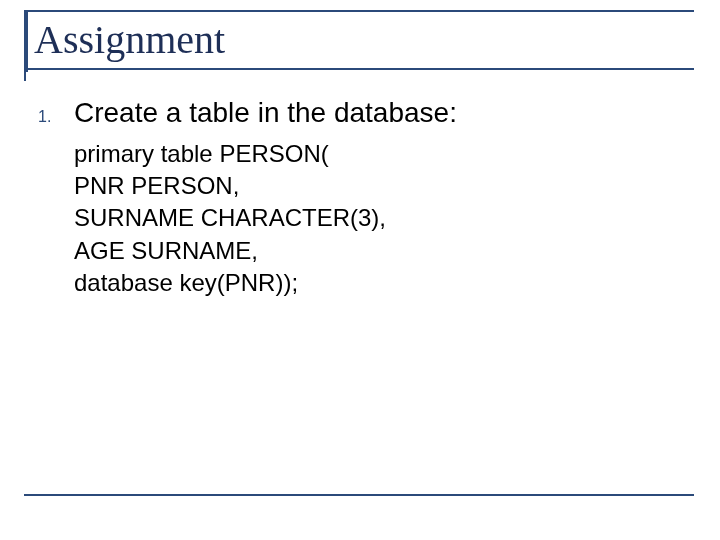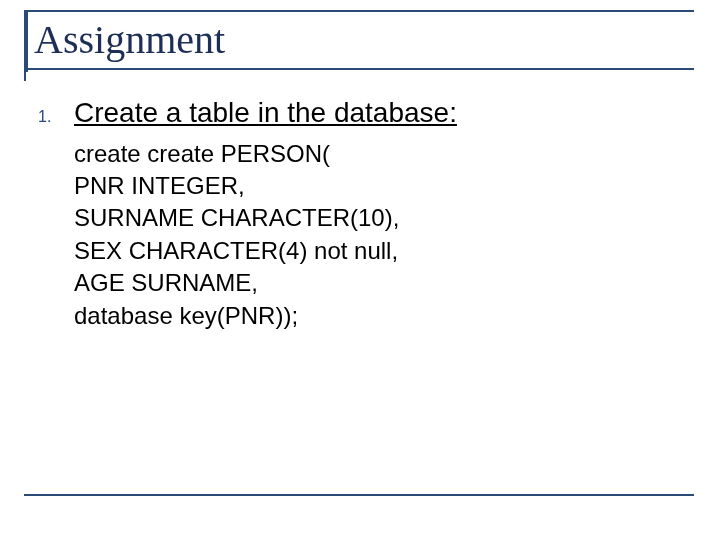--- a/index.html
+++ b/index.html
@@ -67,21 +67,20 @@
   }
   .num {
     font-size: 16px;
     color: #2b4a7a;
     width: 36px;
     flex: 0 0 36px;
   }
   .item-text {
     font-size: 28px;
     line-height: 1.2;
-    text-decoration: underline;
   }
   .code-block {
     margin-left: 36px;
     font-size: 24px;
     line-height: 1.35;
   }
   .code-line {
     white-space: pre;
   }
   .bottom-rule {
@@ -102,23 +101,22 @@
     <h1 class="title">Assignment</h1>
   </div>
   <div class="underline"></div>
 
   <div class="body">
     <div class="list-row">
       <div class="num">1.</div>
       <div class="item-text">Create a table in the database:</div>
     </div>
     <div class="code-block">
-      <div class="code-line">create create PERSON(</div>
-      <div class="code-line">PNR INTEGER,</div>
-      <div class="code-line">SURNAME CHARACTER(10),</div>
-      <div class="code-line">SEX CHARACTER(4) not null,</div>
+      <div class="code-line">primary table PERSON(</div>
+      <div class="code-line">PNR PERSON,</div>
+      <div class="code-line">SURNAME CHARACTER(3),</div>
       <div class="code-line">AGE SURNAME,</div>
       <div class="code-line">database key(PNR));</div>
     </div>
   </div>
 
   <div class="bottom-rule"></div>
 </div>
 
 </body></html>

